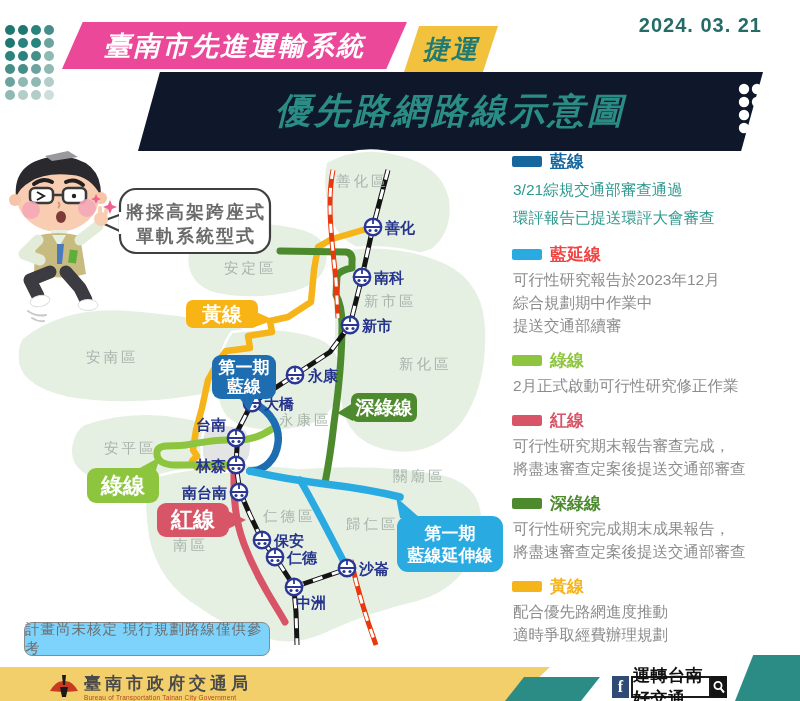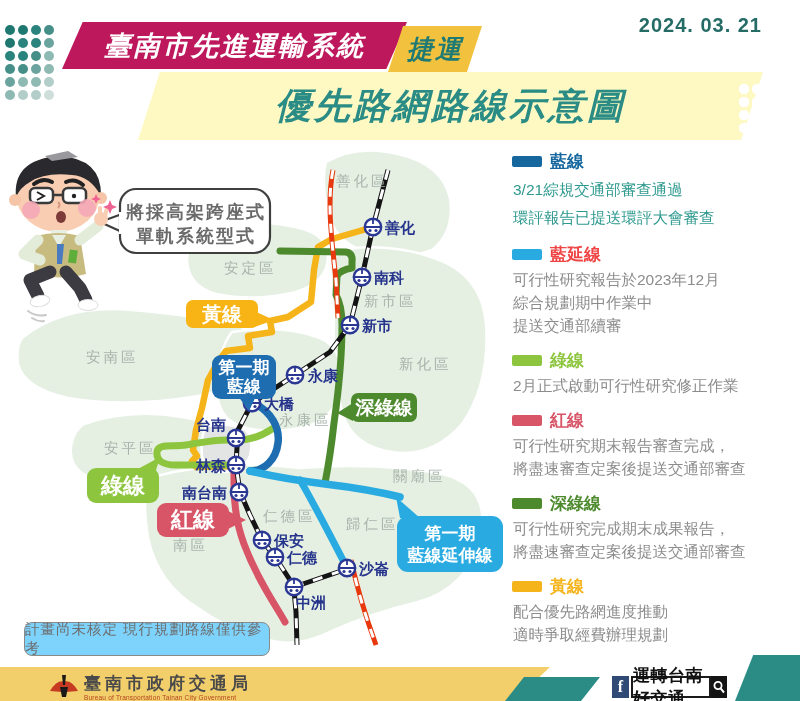--- a/index.html
+++ b/index.html
@@ -2,27 +2,27 @@
 <html><head>
 <meta charset="utf-8">
 <style>
   html,body{margin:0;padding:0;background:#eee;}
   .canvas{position:relative;width:800px;height:701px;background:#ffffff;overflow:hidden;
           font-family:"Liberation Sans",sans-serif;}
   .abs{position:absolute;}
 
   
   .date{position:absolute;right:38px;top:14px;font-size:20px;font-weight:bold;color:#256b66;letter-spacing:1px;}
-  .banner{position:absolute;left:62px;top:22px;width:345px;height:47px;background:#be185d;
+  .banner{position:absolute;left:62px;top:22px;width:345px;height:47px;background:#ec4899;
           clip-path:polygon(6% 0,100% 0,94% 100%,0 100%);display:flex;align-items:center;justify-content:center;}
   .banner span{color:#fff;font-size:27px;font-weight:bold;font-style:italic;letter-spacing:2px;}
-  .badge{position:absolute;left:388px;top:26px;width:94px;height:46px;background:#f2c23e;
+  .badge{position:absolute;left:404px;top:26px;width:94px;height:46px;background:#f2c23e;
          clip-path:polygon(16% 0,100% 0,84% 100%,0 100%);display:flex;align-items:center;justify-content:center;}
   .badge span{color:#1f7a74;font-size:26px;font-weight:bold;font-style:italic;letter-spacing:2px;}
-  .band{position:absolute;left:138px;top:72px;width:625px;height:68px;background:#fef9c3;
+  .band{position:absolute;left:138px;top:72px;width:625px;height:79px;background:#0f172a;
         clip-path:polygon(3.5% 0,100% 0,96.5% 100%,0 100%);display:flex;align-items:center;justify-content:center;}
   .band span{color:#2a8c85;font-size:36px;font-weight:bold;font-style:italic;letter-spacing:3px;}
 
   
   .legend{position:absolute;left:512px;top:150px;width:282px;}
   .lg-item{margin-bottom:12px;}
   .lg-head{display:flex;align-items:center;gap:8px;margin-bottom:3px;}
   .lg-swatch{width:30px;height:11px;border-radius:2px;display:inline-block;}
   .lg-label{font-size:17px;font-weight:bold;}
   .lg-line{margin:1px;font-size:15.5px;color:#8c8c8c;line-height:22px;}

